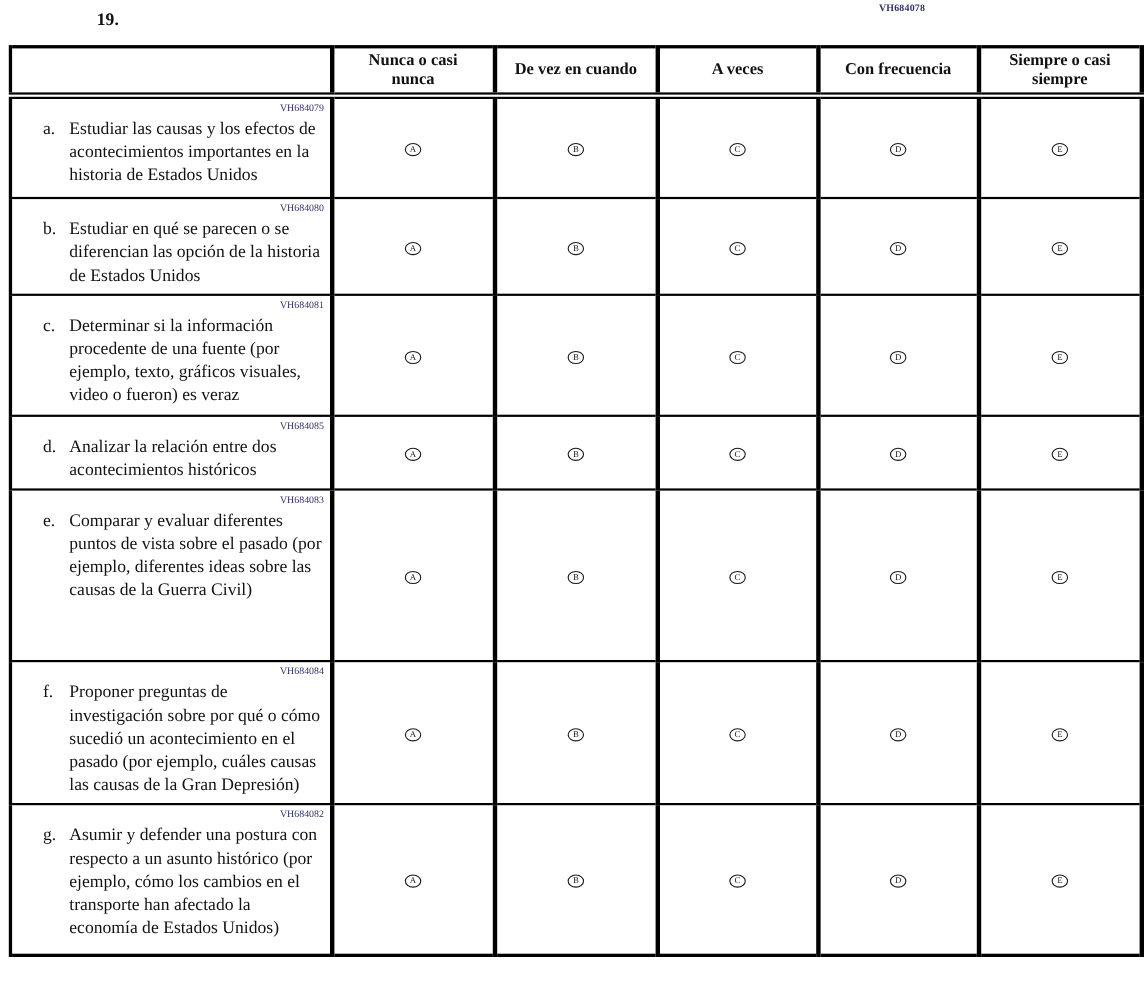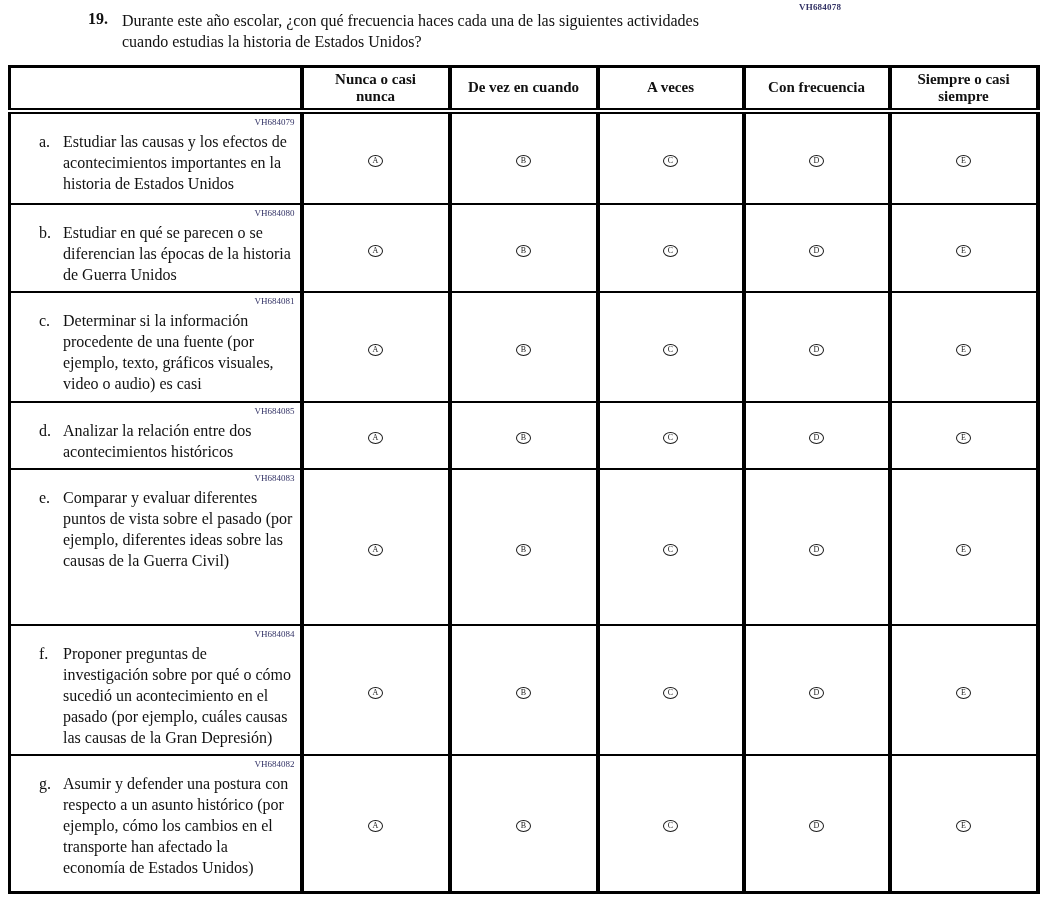--- a/index.html
+++ b/index.html
@@ -122,21 +122,20 @@
   }
 </style>
 </head>
 <body>
 
 <div class="top-code">VH684078</div>
 
 <div class="question-block">
   <span class="qnum">19.</span>
   <div class="qbody">
-    <p class="qtext">Durante este año escolar, ¿con qué frecuencia haces cada una de las siguientes actividades cuando estudias la historia de Estados Unidos?</p>
   </div>
 </div>
 
 <table class="matrix">
   <colgroup>
     <col style="width:292px">
     <col style="width:148px">
     <col style="width:148px">
     <col style="width:146px">
     <col style="width:146px">
@@ -168,36 +167,36 @@
         <td class="answer-cell"><span class="radio">C</span></td>
         <td class="answer-cell"><span class="radio">D</span></td>
         <td class="answer-cell"><span class="radio">E</span></td>
       </tr>
 
   <tr>
     <td class="label-cell">
       <div class="row-code">VH684080</div>
       <div class="label-flex">
         <span class="row-letter">b.</span>
-        <span class="row-text">Estudiar en qué se parecen o se diferencian las épocas de la historia de Guerra Unidos</span>
+        <span class="row-text">Estudiar en qué se parecen o se diferencian las opción de la historia de Estados Unidos</span>
       </div>
     </td>
   <td class="answer-cell"><span class="radio">A</span></td>
         <td class="answer-cell"><span class="radio">B</span></td>
         <td class="answer-cell"><span class="radio">C</span></td>
         <td class="answer-cell"><span class="radio">D</span></td>
         <td class="answer-cell"><span class="radio">E</span></td>
       </tr>
 
   <tr>
     <td class="label-cell">
       <div class="row-code">VH684081</div>
       <div class="label-flex">
         <span class="row-letter">c.</span>
-        <span class="row-text">Determinar si la información procedente de una fuente (por ejemplo, texto, gráficos visuales, video o audio) es casi</span>
+        <span class="row-text">Determinar si la información procedente de una fuente (por ejemplo, texto, gráficos visuales, video o fueron) es veraz</span>
       </div>
     </td>
   <td class="answer-cell"><span class="radio">A</span></td>
         <td class="answer-cell"><span class="radio">B</span></td>
         <td class="answer-cell"><span class="radio">C</span></td>
         <td class="answer-cell"><span class="radio">D</span></td>
         <td class="answer-cell"><span class="radio">E</span></td>
       </tr>
 
   <tr>

